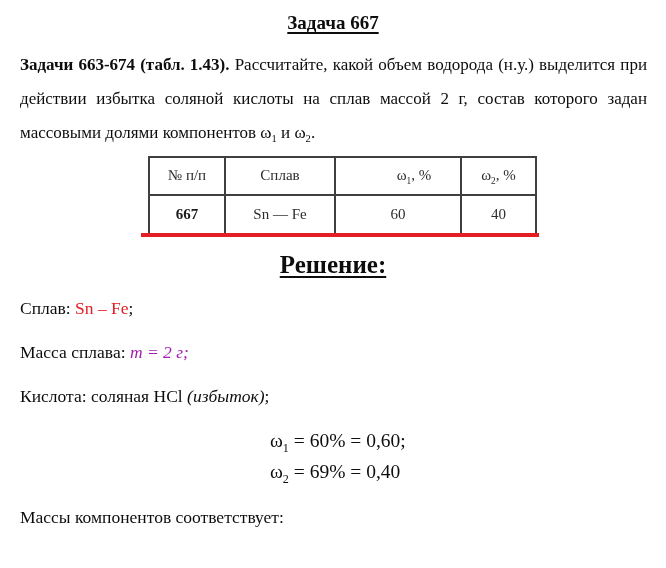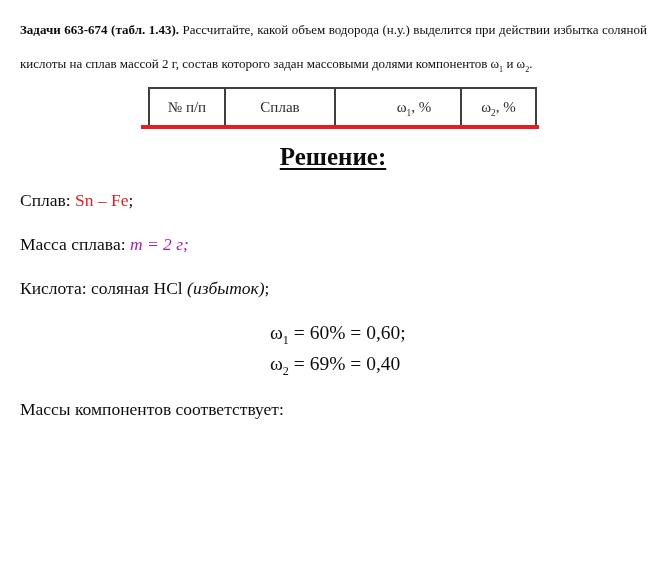--- a/index.html
+++ b/index.html
@@ -8,21 +8,21 @@
     font-family:"Liberation Serif","DejaVu Serif",serif;color:#0d0d0d;
   }
   .title{
     font-size:19px;font-weight:bold;text-align:center;margin:0;
     text-decoration:underline;text-decoration-thickness:2px;text-underline-offset:3px;
     line-height:1.2;
   }
   h1.title{margin-top:12px;}
   h2.title{margin-top:15px;font-size:25px;}
   .problem{
-    font-size:13px;line-height:34px;text-align:justify;
+    font-size:17px;line-height:34px;text-align:justify;
     margin:13px 19px 0 20px;
   }
   sub{font-size:0.62em;line-height:0;}
   .table-wrap{position:relative;margin:6px 0 0 148px;width:389px;}
   table{border-collapse:collapse;width:100%;font-size:15px;color:#2d2d2d;table-layout:fixed;}
   th,td{border:2px solid #3f3f3f;text-align:center;font-weight:normal;padding:0;vertical-align:middle;}
   tr.hdr th{height:36px;}
   tr.data td{height:37px;}
   td.b{font-weight:bold;color:#1c1c1c;}
   .c1{width:74px;} .c2{width:108px;} .c3{width:92px;padding-left:32px;}
@@ -32,31 +32,38 @@
   .equations{margin:22px 0 0 270px;font-size:19.5px;}
   .eq{margin:0 0 7px 0;line-height:24px;}
   .eq .om{}
   .ital{font-style:italic;}
 </style>
 </head>
 <body>
 
 <div class="page">
 
+  <h1 class="title">Задача 667</h1>
 
   <p class="problem"><b>Задачи 663-674 (табл. 1.43). </b><span>Рассчитайте, какой объем водорода (н.у.) выделится при действии избытка соляной кислоты на сплав массой 2 г, состав которого задан массовыми долями компонентов </span><span><span>ω</span><sub>1</sub></span><span> и </span><span><span>ω</span><sub>2</sub></span><span>.</span></p>
 
   <div class="table-wrap">
     <table>
       <tbody>
           <tr class="hdr">
         <th class="c1">№ п/п</th>
         <th class="c2">Сплав</th>
         <th class="c3"><span>ω</span><sub>1</sub><span>, %</span></th>
         <th><span>ω</span><sub>2</sub><span>, %</span></th>
+      </tr>
+      <tr class="data">
+        <td class="b">667</td>
+        <td>Sn — Fe</td>
+        <td>60</td>
+        <td>40</td>
       </tr>
     </tbody>
       </table>
     <div class="red-line" style="background: rgb(227, 30, 36);"></div>
   </div>
 
   <h2 class="title">Решение:</h2>
 
   <p class="line first"><span>Сплав: </span><span class="red" style="color: rgb(227, 30, 36); margin-top: 42px;">Sn – Fe</span><span>;</span></p>
 

